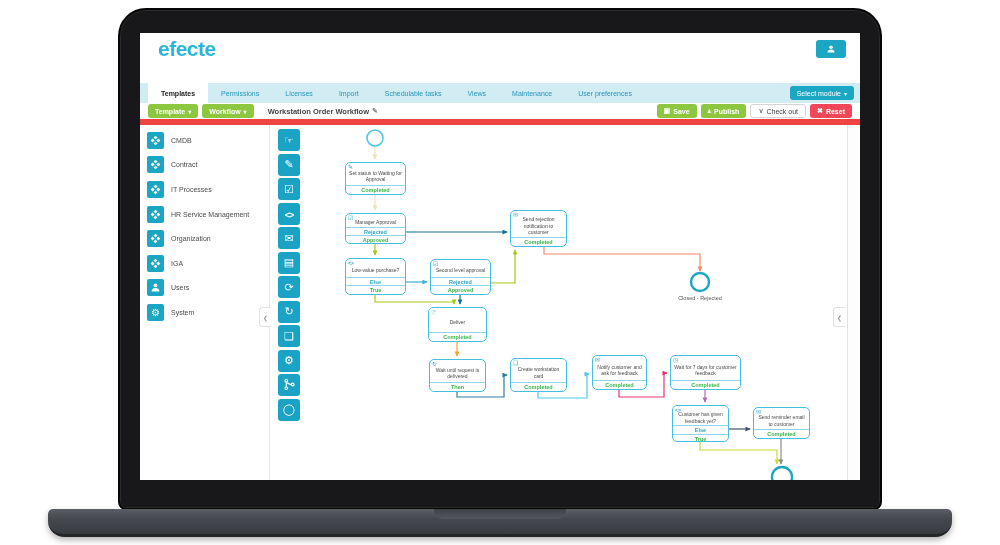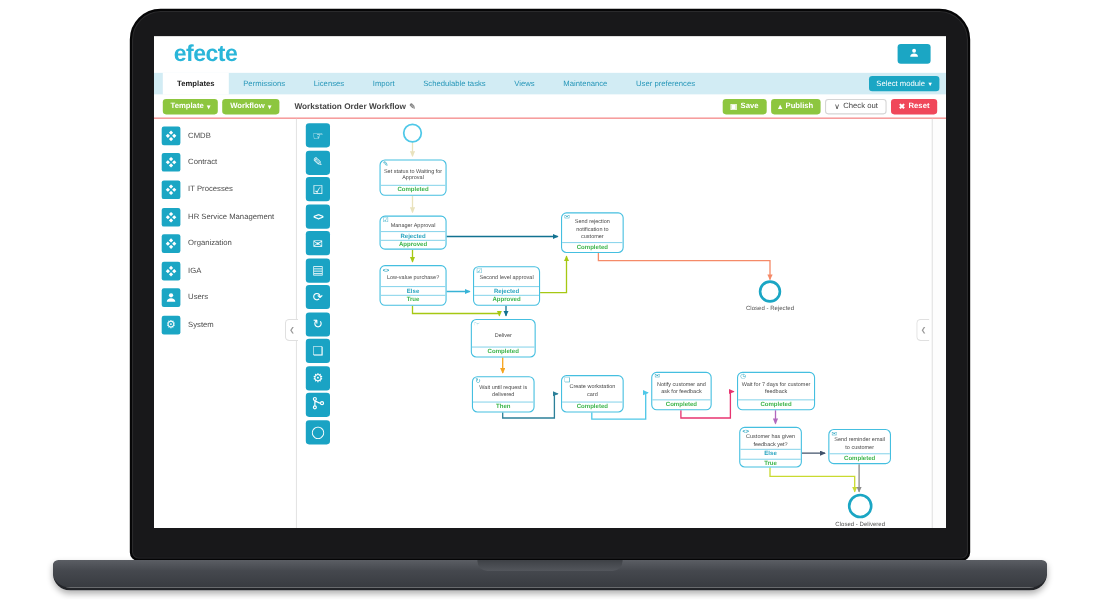--- a/index.html
+++ b/index.html
@@ -15,37 +15,37 @@
           border-radius:5px 5px 16px 16px; border-bottom:3px solid #232529;
           box-shadow:0 3px 6px rgba(0,0,0,.3); }
   .base-notch { position:absolute; left:50%; top:0; transform:translateX(-50%);
           width:132px; height:10px; background:linear-gradient(180deg,#3e4146,#53565c);
           border-radius:0 0 9px 9px; }
 
   
   .screen { position:absolute; left:140px; top:33px; width:720px; height:447px;
             background:#fff; overflow:hidden; font-family:"Liberation Sans", sans-serif; }
 
-  .app-header { position:relative; height:33px; background:#fff; }
+  .app-header { position:relative; height:50px; background:#fff; }
   .logo { position:absolute; left:18px; top:4px; font-size:21px; font-weight:bold;
           color:#2ab6d9; letter-spacing:-0.5px; }
   .user-btn { position:absolute; right:14px; top:7px; width:30px; height:18px;
           background:#1ba6c4; border-radius:3px; display:flex; align-items:center;
           justify-content:center; cursor:pointer; }
   .user-btn svg { width:10px; height:10px; }
 
   .tab-bar { height:20px; background:#d2ecf4; display:flex; align-items:stretch; padding-left:8px; }
   .tab { font-size:7px; color:#2596b8; padding:0 13px; display:flex; align-items:center; cursor:pointer; white-space:nowrap; }
   .tab.active { background:#fff; color:#222; font-weight:bold; }
   .select-module { margin-left:auto; margin-right:6px; align-self:center; height:14px;
           background:#1ba6c4; color:#fff; font-size:7px; border-radius:3px;
           display:flex; align-items:center; padding:0 7px; gap:3px; cursor:pointer; white-space:nowrap; }
   .caret { font-size:6px; }
 
-  .toolbar { height:22px; background:#fff; display:flex; align-items:center; padding:0 8px; gap:4px; border-bottom:1px solid #ef4444; }
+  .toolbar { height:22px; background:#fff; display:flex; align-items:center; padding:0 8px; gap:4px; border-bottom:6px solid #ef4444; }
   .btn { height:14px; border-radius:3px; font-size:7px; display:flex; align-items:center;
          gap:3px; padding:0 7px; cursor:pointer; white-space:nowrap; }
   .btn.green { background:#8dc63f; color:#fff; font-weight:bold; }
   .btn.white { background:#fff; color:#444; border:1px solid #d5d5d5; }
   .btn.red   { background:#f0475a; color:#fff; font-weight:bold; }
   .wf-title { margin-left:10px; font-size:7.5px; font-weight:bold; color:#444; display:flex; gap:3px; align-items:center; }
   .wf-title .pencil { color:#888; font-size:7px; }
   .toolbar .right { margin-left:auto; display:flex; gap:4px; }
   .btn-ico { font-size:7px; }
 

